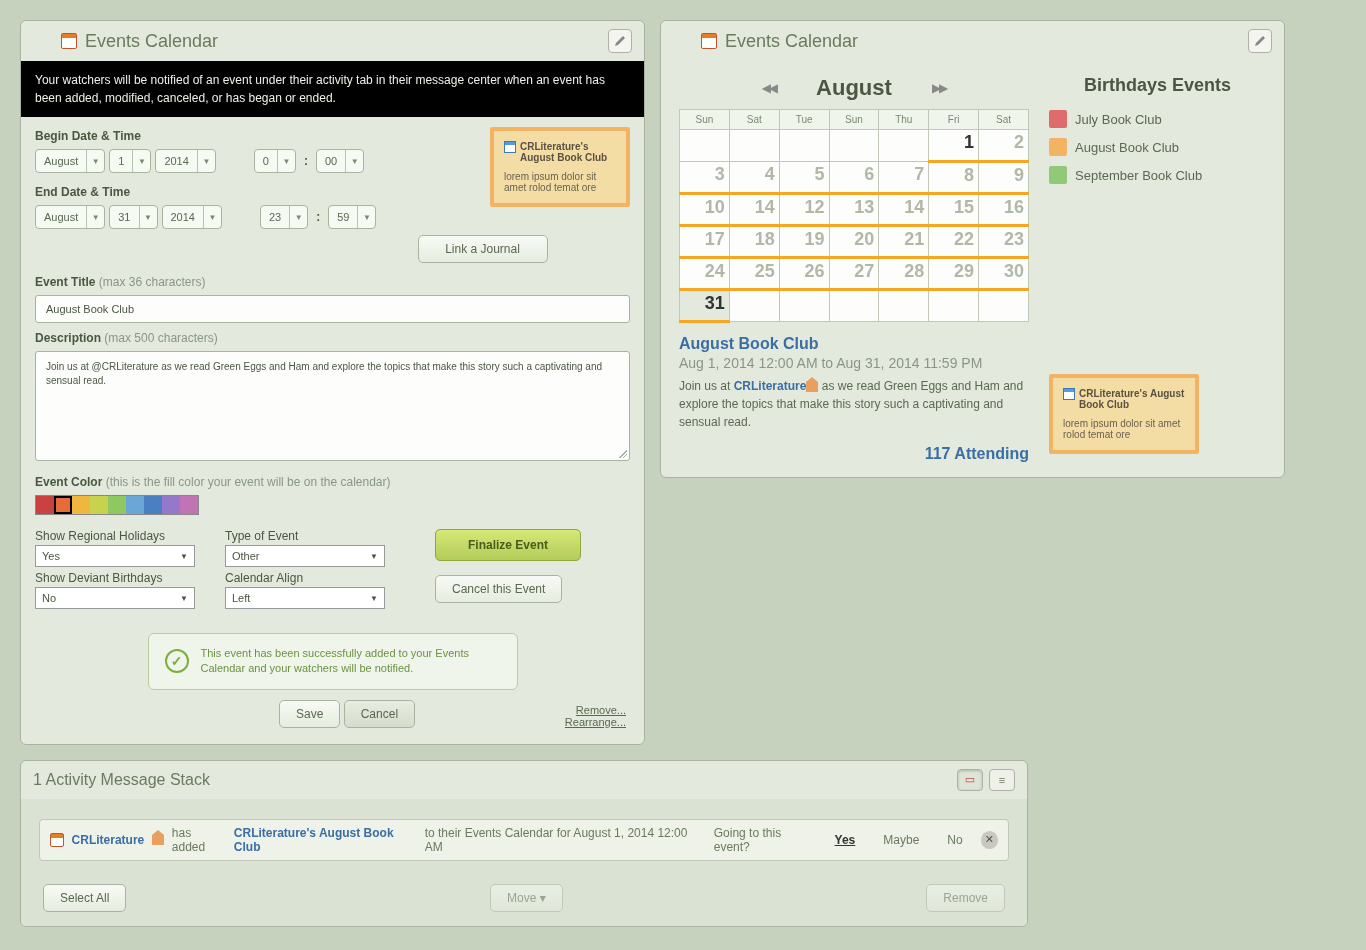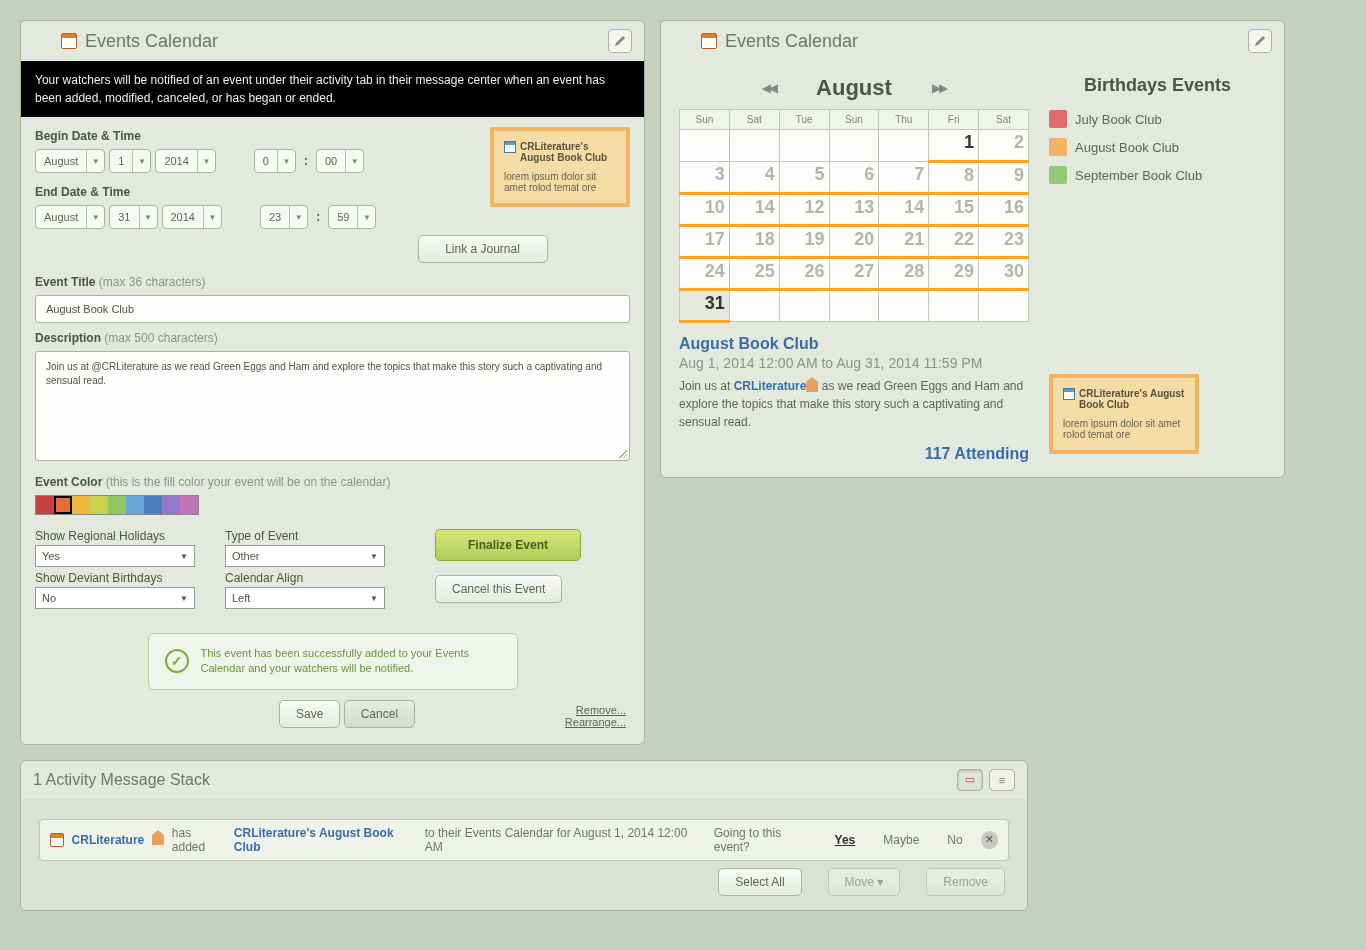--- a/index.html
+++ b/index.html
@@ -282,21 +282,21 @@
   .activity-row .link { color:#3a6ea5; font-weight:bold; }
   .activity-row .spacer { flex:1; }
   .rsvp-opt { margin: 0 10px; cursor:pointer; color:#6b7a5f; }
   .rsvp-opt.sel { text-decoration: underline; font-weight:bold; color:#333; }
   .close-x {
     width:18px;height:18px;border-radius:50%;
     background:#c8c8c0;color:#555;
     display:flex;align-items:center;justify-content:center;
     font-size:11px;cursor:pointer;
   }
-  .activity-footer { display:flex; justify-content:flex-end; gap:26px; padding:7px 4px 0; }
+  .activity-footer { display:flex; justify-content:space-between; gap:26px; padding:23px 4px 0; }
   .btn-disabled { opacity:0.5; }
 </style>
 </head>
 <body>
 
 <div class="container">
 
   <div class="panel panel-left">
     <div class="panel-header">
       <div class="title-wrap">

